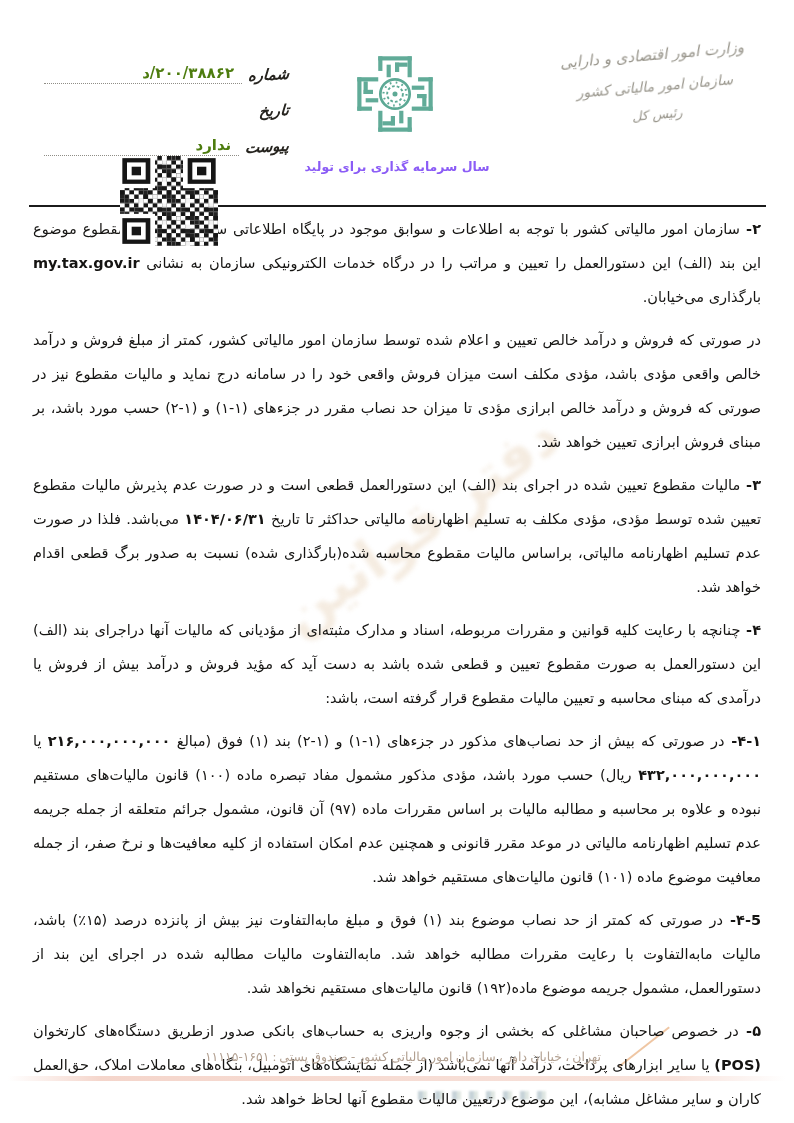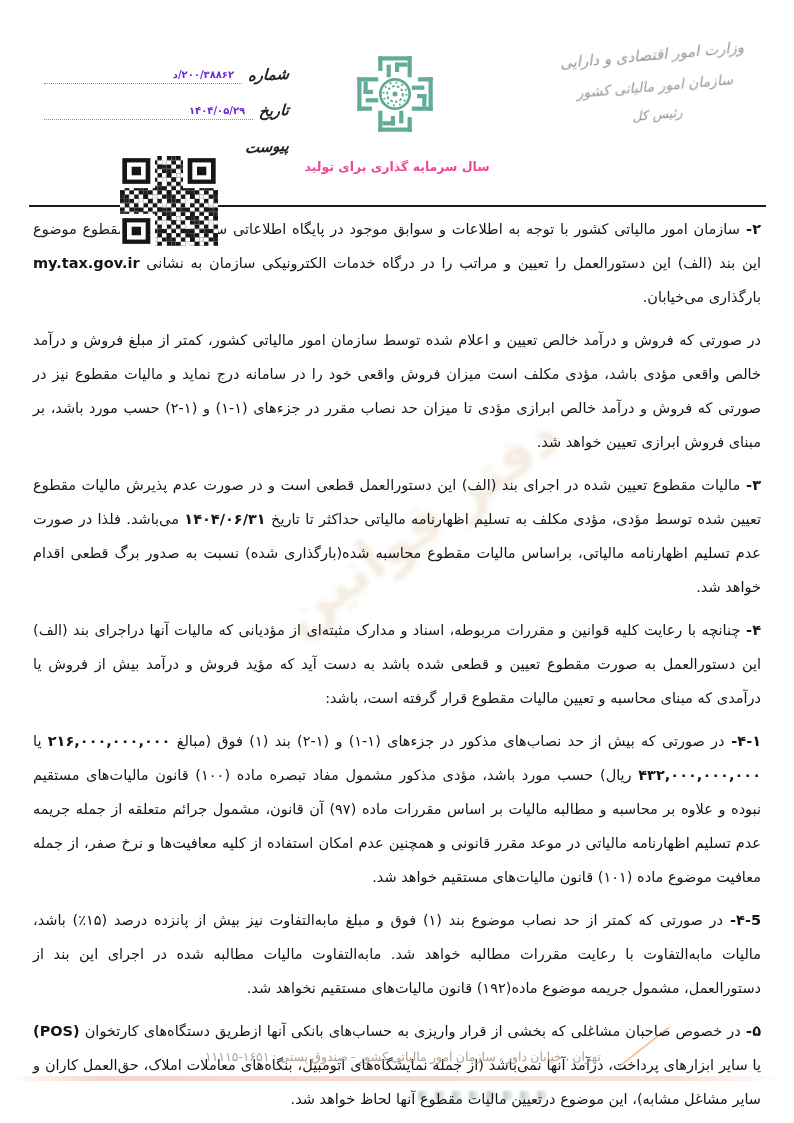--- a/index.html
+++ b/index.html
@@ -9,26 +9,26 @@
     font-family:"DejaVu Sans",sans-serif;
   }
   
   .meta{position:absolute;top:56px;right:505px;width:245px;direction:rtl;}
   .meta-row{display:flex;align-items:flex-end;height:28px;margin-bottom:8px;}
   .meta-label{
     font-style:italic;font-weight:bold;font-size:15px;color:#26241f;
     transform:skewX(-6deg) rotate(-3deg);padding-left:6px;white-space:nowrap;
   }
   .meta-value-wrap{flex:1;border-bottom:1.5px dotted #8f8d86;text-align:right;padding:0 8px 1px 0;}
-  .meta-value{font-weight:bold;font-size:10px;color:#6d28d9;white-space:nowrap;}
+  .meta-value{font-weight:bold;font-size:15px;color:#4d7c0f;white-space:nowrap;}
   
   .logo{position:absolute;top:50px;left:351px;width:88px;height:88px;}
   .slogan{
     position:absolute;top:159px;left:0;right:0;text-align:center;
-    font-size:12.5px;font-weight:bold;color:#ec4899;
+    font-size:12.5px;font-weight:bold;color:#8b5cf6;
   }
   
   .letterhead{
     position:absolute;top:46px;right:22px;width:235px;text-align:center;
     color:#98958b;transform:rotate(-5deg);filter:blur(0.4px);direction:rtl;
   }
   .lh1{font-size:15px;font-style:italic;margin:0 0 14px 0;letter-spacing:1px;}
   .lh2{font-size:14px;font-style:italic;margin:0 0 13px 0;letter-spacing:1px;}
   .lh3{font-size:13px;font-style:italic;margin:0;letter-spacing:2px;}
   
@@ -75,26 +75,26 @@
 
   <div class="meta">
     <div class="meta-row">
       <span class="meta-label">شماره</span>
       <span class="meta-value-wrap">
         <span class="meta-value">۲۰۰/۳۸۸۶۲/د</span>
       </span>
     </div>
     <div class="meta-row">
       <span class="meta-label">تاریخ</span>
-      <span class="meta-value-wrap">
-        <span class="meta-value">۱۴۰۴/۰۵/۲۹</span>
-      </span>
     </div>
     <div class="meta-row">
       <span class="meta-label">پیوست</span>
+      <span class="meta-value-wrap">
+        <span class="meta-value">ندارد</span>
+      </span>
     </div>
   </div>
 
   <div class="logo">
     <svg width="88" height="88" viewBox="0 0 84 84" xmlns="http://www.w3.org/2000/svg">
       <g fill="#4CA08A" opacity="0.88">
         <g id="arm">
           <rect x="26" y="6" width="32" height="4"></rect>
           <rect x="26" y="6" width="4" height="14"></rect>
           <rect x="54" y="6" width="4" height="20"></rect>
@@ -161,21 +161,21 @@
 
   <div class="watermark">دفتر قوانین</div>
 
   <div class="body-text">
       <p class="para"><span class="b">۲- </span><span>سازمان امور مالیاتی کشور با توجه به اطلاعات و سوابق موجود در پایگاه اطلاعاتی سازمان، مالیات مقطوع موضوع این بند (الف) این دستورالعمل را تعیین و مراتب را در درگاه خدمات الکترونیکی سازمان به نشانی </span><span class="b" dir="ltr">my.tax.gov.ir</span><span> بارگذاری می‌خیابان.</span></p>
       <p class="para"><span>در صورتی که فروش و درآمد خالص تعیین و اعلام شده توسط سازمان امور مالیاتی کشور، کمتر از مبلغ فروش و درآمد خالص واقعی مؤدی باشد، مؤدی مکلف است میزان فروش واقعی خود را در سامانه درج نماید و مالیات مقطوع نیز در صورتی که فروش و درآمد خالص ابرازی مؤدی تا میزان حد نصاب مقرر در جزءهای (۱-۱) و (۱-۲) حسب مورد باشد، بر مبنای فروش ابرازی تعیین خواهد شد.</span></p>
       <p class="para"><span class="b">۳- </span><span>مالیات مقطوع تعیین شده در اجرای بند (الف) این دستورالعمل قطعی است و در صورت عدم پذیرش مالیات مقطوع تعیین شده توسط مؤدی، مؤدی مکلف به تسلیم اظهارنامه مالیاتی حداکثر تا تاریخ </span><span class="b">۱۴۰۴/۰۶/۳۱</span><span> می‌باشد. فلذا در صورت عدم تسلیم اظهارنامه مالیاتی، براساس مالیات مقطوع محاسبه شده(بارگذاری شده) نسبت به صدور برگ قطعی اقدام خواهد شد.</span></p>
       <p class="para"><span class="b">۴- </span><span>چنانچه با رعایت کلیه قوانین و مقررات مربوطه، اسناد و مدارک مثبته‌ای از مؤدیانی که مالیات آنها دراجرای بند (الف) این دستورالعمل به صورت مقطوع تعیین و قطعی شده باشد به دست آید که مؤید فروش و درآمد بیش از فروش یا درآمدی که مبنای محاسبه و تعیین مالیات مقطوع قرار گرفته است، باشد:</span></p>
       <p class="para"><span class="b">۴-۱- </span><span>در صورتی که بیش از حد نصاب‌های مذکور در جزءهای (۱-۱) و (۱-۲) بند (۱) فوق (مبالغ </span><span class="b">۲۱۶,۰۰۰,۰۰۰,۰۰۰</span><span> یا </span><span class="b">۴۳۲,۰۰۰,۰۰۰,۰۰۰</span><span> ریال) حسب مورد باشد، مؤدی مذکور مشمول مفاد تبصره ماده (۱۰۰) قانون مالیات‌های مستقیم نبوده و علاوه بر محاسبه و مطالبه مالیات بر اساس مقررات ماده (۹۷) آن قانون، مشمول جرائم متعلقه از جمله جریمه عدم تسلیم اظهارنامه مالیاتی در موعد مقرر قانونی و همچنین عدم امکان استفاده از کلیه معافیت‌ها و نرخ صفر، از جمله معافیت موضوع ماده (۱۰۱) قانون مالیات‌های مستقیم خواهد شد.</span></p>
       <p class="para"><span class="b">۴-5- </span><span>در صورتی که کمتر از حد نصاب موضوع بند (۱) فوق و مبلغ مابه‌التفاوت نیز بیش از پانزده درصد (۱۵٪) باشد، مالیات مابه‌التفاوت با رعایت مقررات مطالبه خواهد شد. مابه‌التفاوت مالیات مطالبه شده در اجرای این بند از دستورالعمل، مشمول جریمه موضوع ماده(۱۹۲) قانون مالیات‌های مستقیم نخواهد شد.</span></p>
-      <p class="para"><span class="b">۵- </span><span>در خصوص صاحبان مشاغلی که بخشی از قرار واریزی به حساب‌های بانکی آنها ازطریق دستگاه‌های کارتخوان </span><span class="b" dir="ltr">(POS)</span><span> یا سایر ابزارهای پرداخت، درآمد آنها نمی‌باشد (از جمله نمایشگاه‌های اتومبیل، بنگاه‌های معاملات املاک، حق‌العمل کاران و سایر مشاغل مشابه)، این موضوع درتعیین مالیات مقطوع آنها لحاظ خواهد شد.</span></p>
+      <p class="para"><span class="b">۵- </span><span>در خصوص صاحبان مشاغلی که بخشی از وجوه واریزی به حساب‌های بانکی صدور ازطریق دستگاه‌های کارتخوان </span><span class="b" dir="ltr">(POS)</span><span> یا سایر ابزارهای پرداخت، درآمد آنها نمی‌باشد (از جمله نمایشگاه‌های اتومبیل، بنگاه‌های معاملات املاک، حق‌العمل کاران و سایر مشاغل مشابه)، این موضوع درتعیین مالیات مقطوع آنها لحاظ خواهد شد.</span></p>
     </div>
 
   <div class="footer-line">تهران ، خیابان داور ، سازمان امور مالیاتی کشور - صندوق پستی : ۱۶۵۱-۱۱۱۱۵</div>
   <div class="footer-band"></div>
   <div class="stroke-1"></div>
   <div class="specks"></div>
 
 </div>
 
 </body></html>

